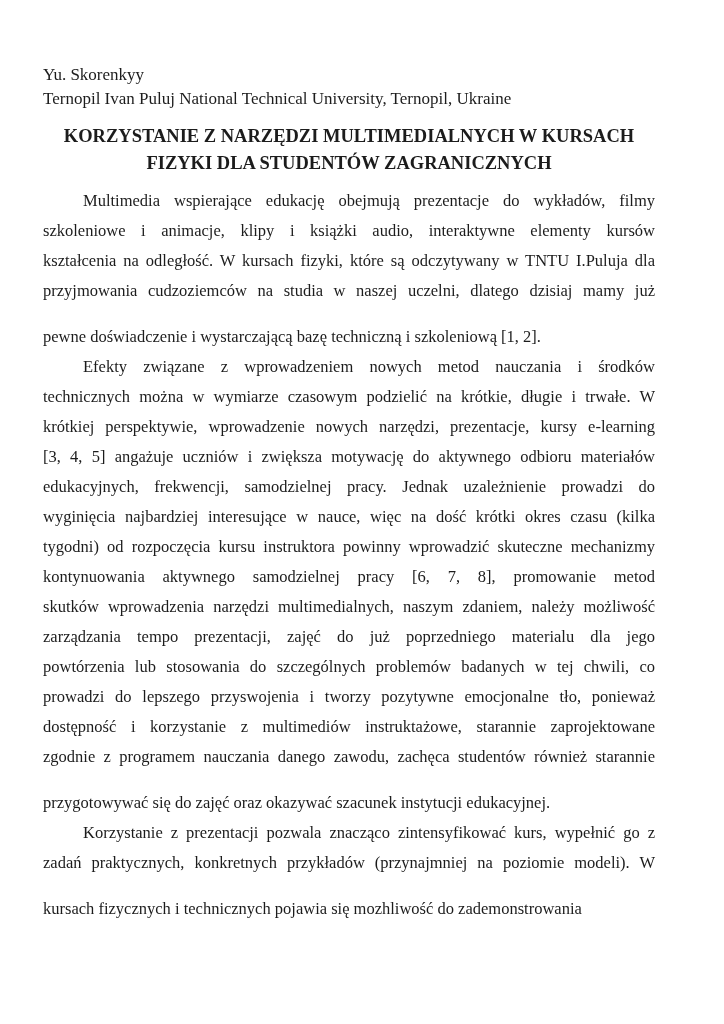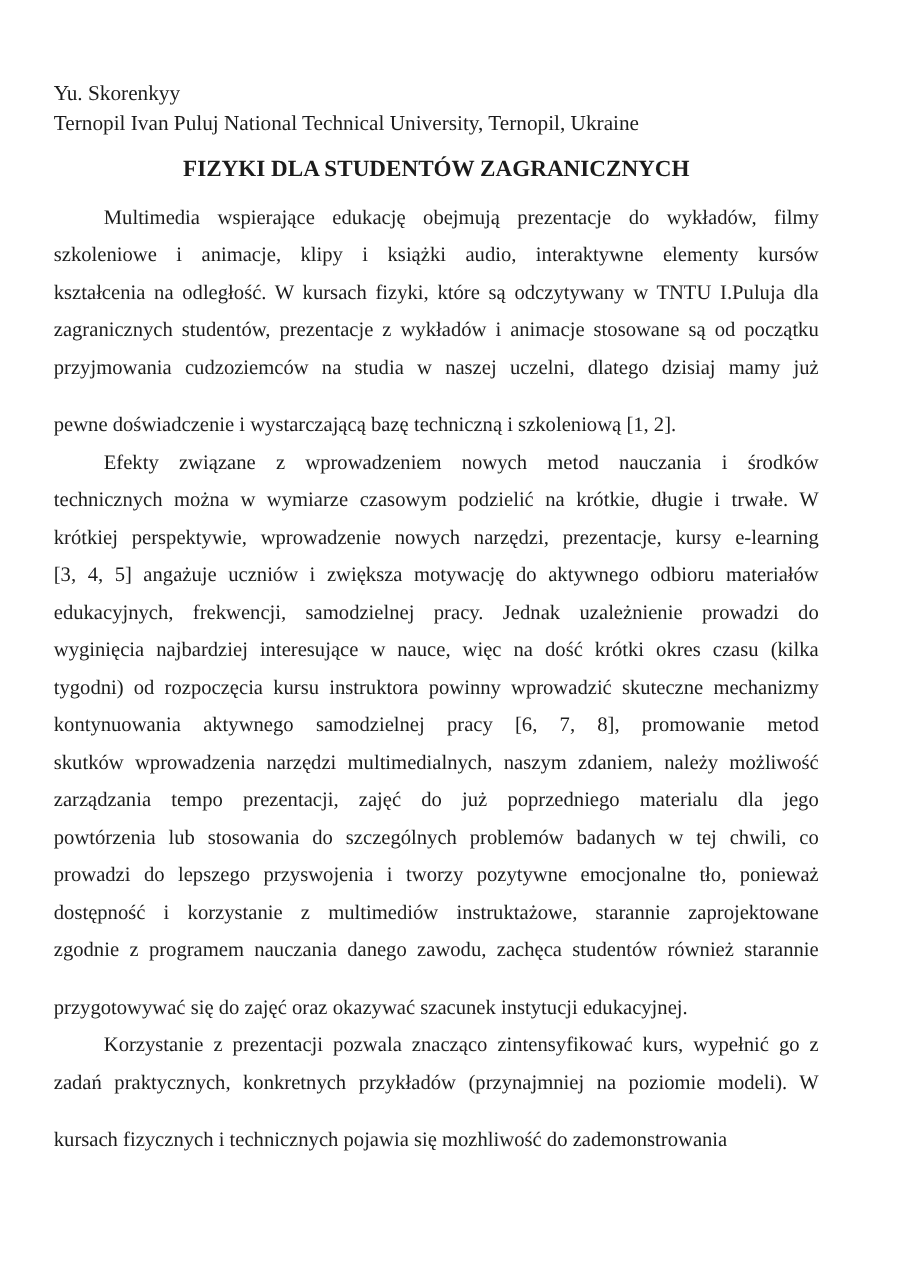--- a/index.html
+++ b/index.html
@@ -63,29 +63,29 @@
 <body>
 
 <div class="page">
 
   <div class="author-block">
     <div>Yu. Skorenkyy</div>
     <div>Ternopil Ivan Puluj National Technical University, Ternopil, Ukraine</div>
   </div>
 
   <h1 class="title">
+    <span class="title-line">KORZYSTANIE Z NARZĘDZI MULTIMEDIALNYCH W KURSACH</span>
     <span class="title-line">FIZYKI DLA STUDENTÓW ZAGRANICZNYCH</span>
   </h1>
 
   <div class="bodytext" id="paragraphs">
       <div class="paragraph">
         <div class="jline first">Multimedia wspierające edukację obejmują prezentacje do wykładów, filmy</div>
         <div class="jline">szkoleniowe i animacje, klipy i książki audio, interaktywne elementy kursów</div>
         <div class="jline">kształcenia na odległość. W kursach fizyki, które są odczytywany w TNTU I.Puluja dla</div>
-        <div class="jline">zagranicznych studentów, prezentacje z wykładów i animacje stosowane są od początku</div>
         <div class="jline">przyjmowania cudzoziemców na studia w naszej uczelni, dlatego dzisiaj mamy już</div>
         <div class="jline last">pewne doświadczenie i wystarczającą bazę techniczną i szkoleniową [1, 2].</div>
       </div>
       <div class="paragraph">
         <div class="jline first">Efekty związane z wprowadzeniem nowych metod nauczania i środków</div>
         <div class="jline">technicznych można w wymiarze czasowym podzielić na krótkie, długie i trwałe. W</div>
         <div class="jline">krótkiej perspektywie, wprowadzenie nowych narzędzi, prezentacje, kursy e-learning</div>
         <div class="jline">[3, 4, 5] angażuje uczniów i zwiększa motywację do aktywnego odbioru materiałów</div>
         <div class="jline">edukacyjnych, frekwencji, samodzielnej pracy. Jednak uzależnienie prowadzi do</div>
         <div class="jline">wyginięcia najbardziej interesujące w nauce, więc na dość krótki okres czasu (kilka</div>

